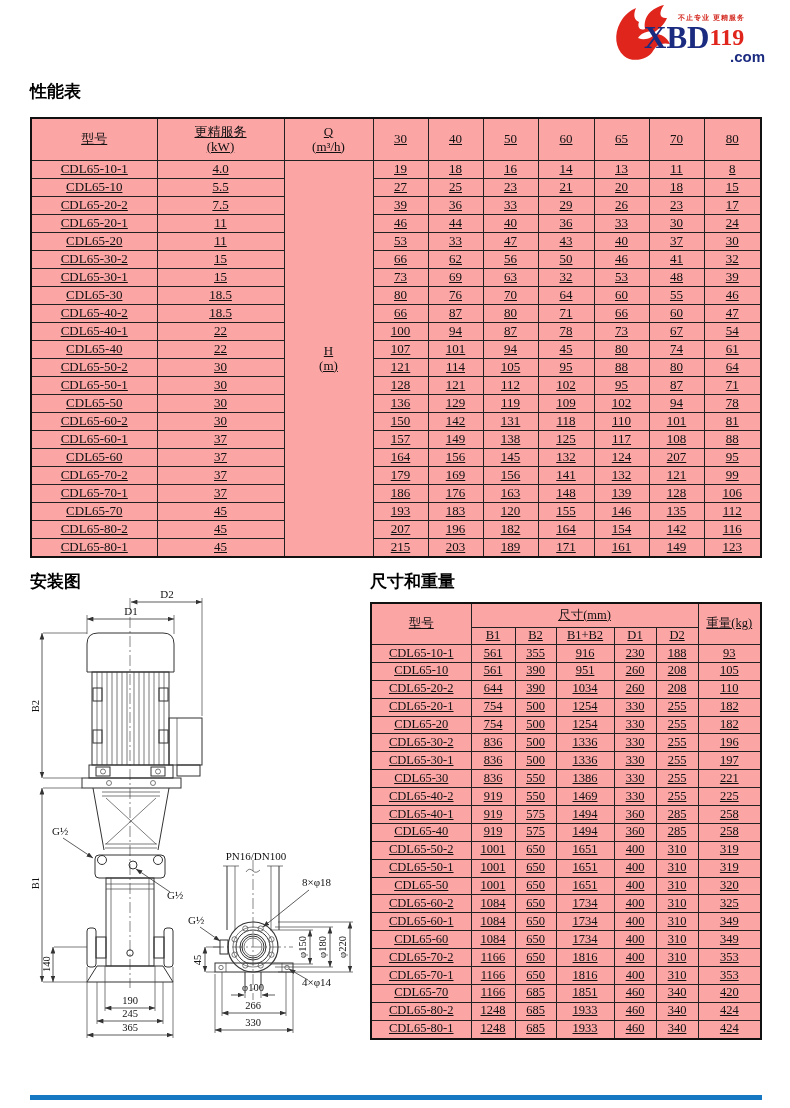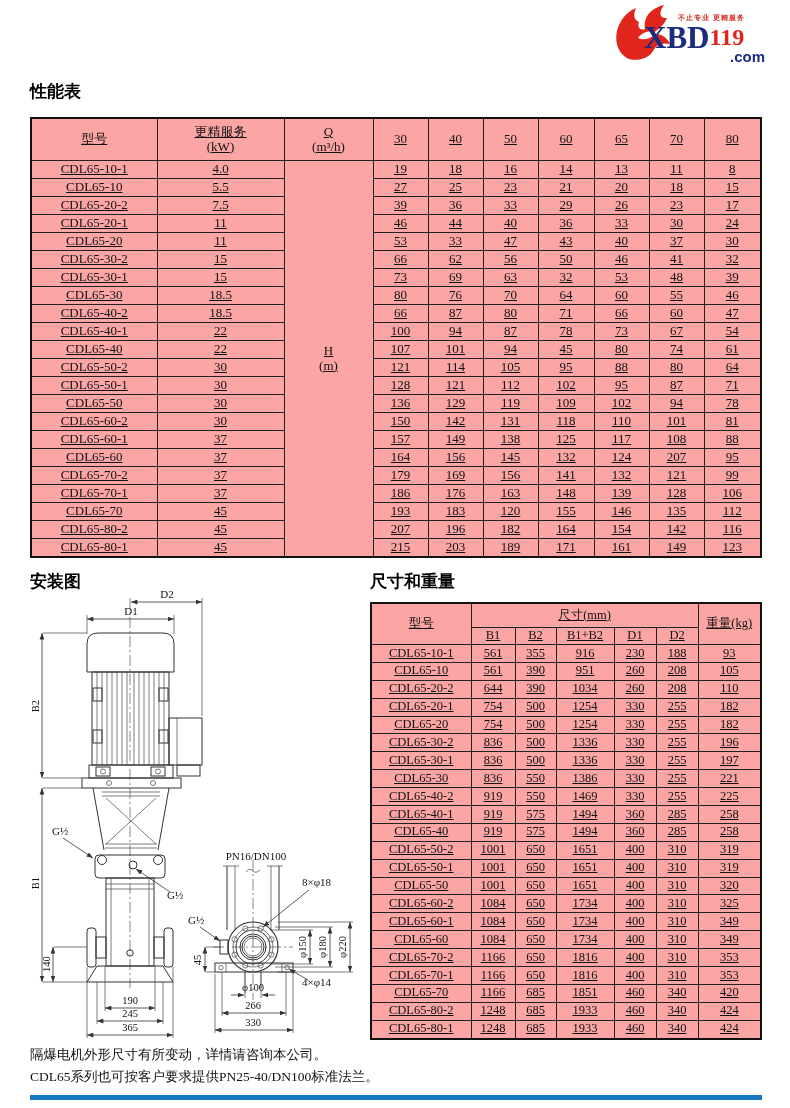--- a/index.html
+++ b/index.html
@@ -772,19 +772,15 @@
             <td>685</td>
             <td>1933</td>
             <td>460</td>
             <td>340</td>
             <td>424</td>
           </tr>
         </tbody>
     </table>
   </div>
 
-  <div class="footer">
-    <div>隔爆电机外形尺寸有所变动，详情请咨询本公司。</div>
-    <div>CDL65系列也可按客户要求提供PN25-40/DN100标准法兰。</div>
-  </div>
   <div class="bottom-bar"></div>
 
 </div>
 
 </body></html>

